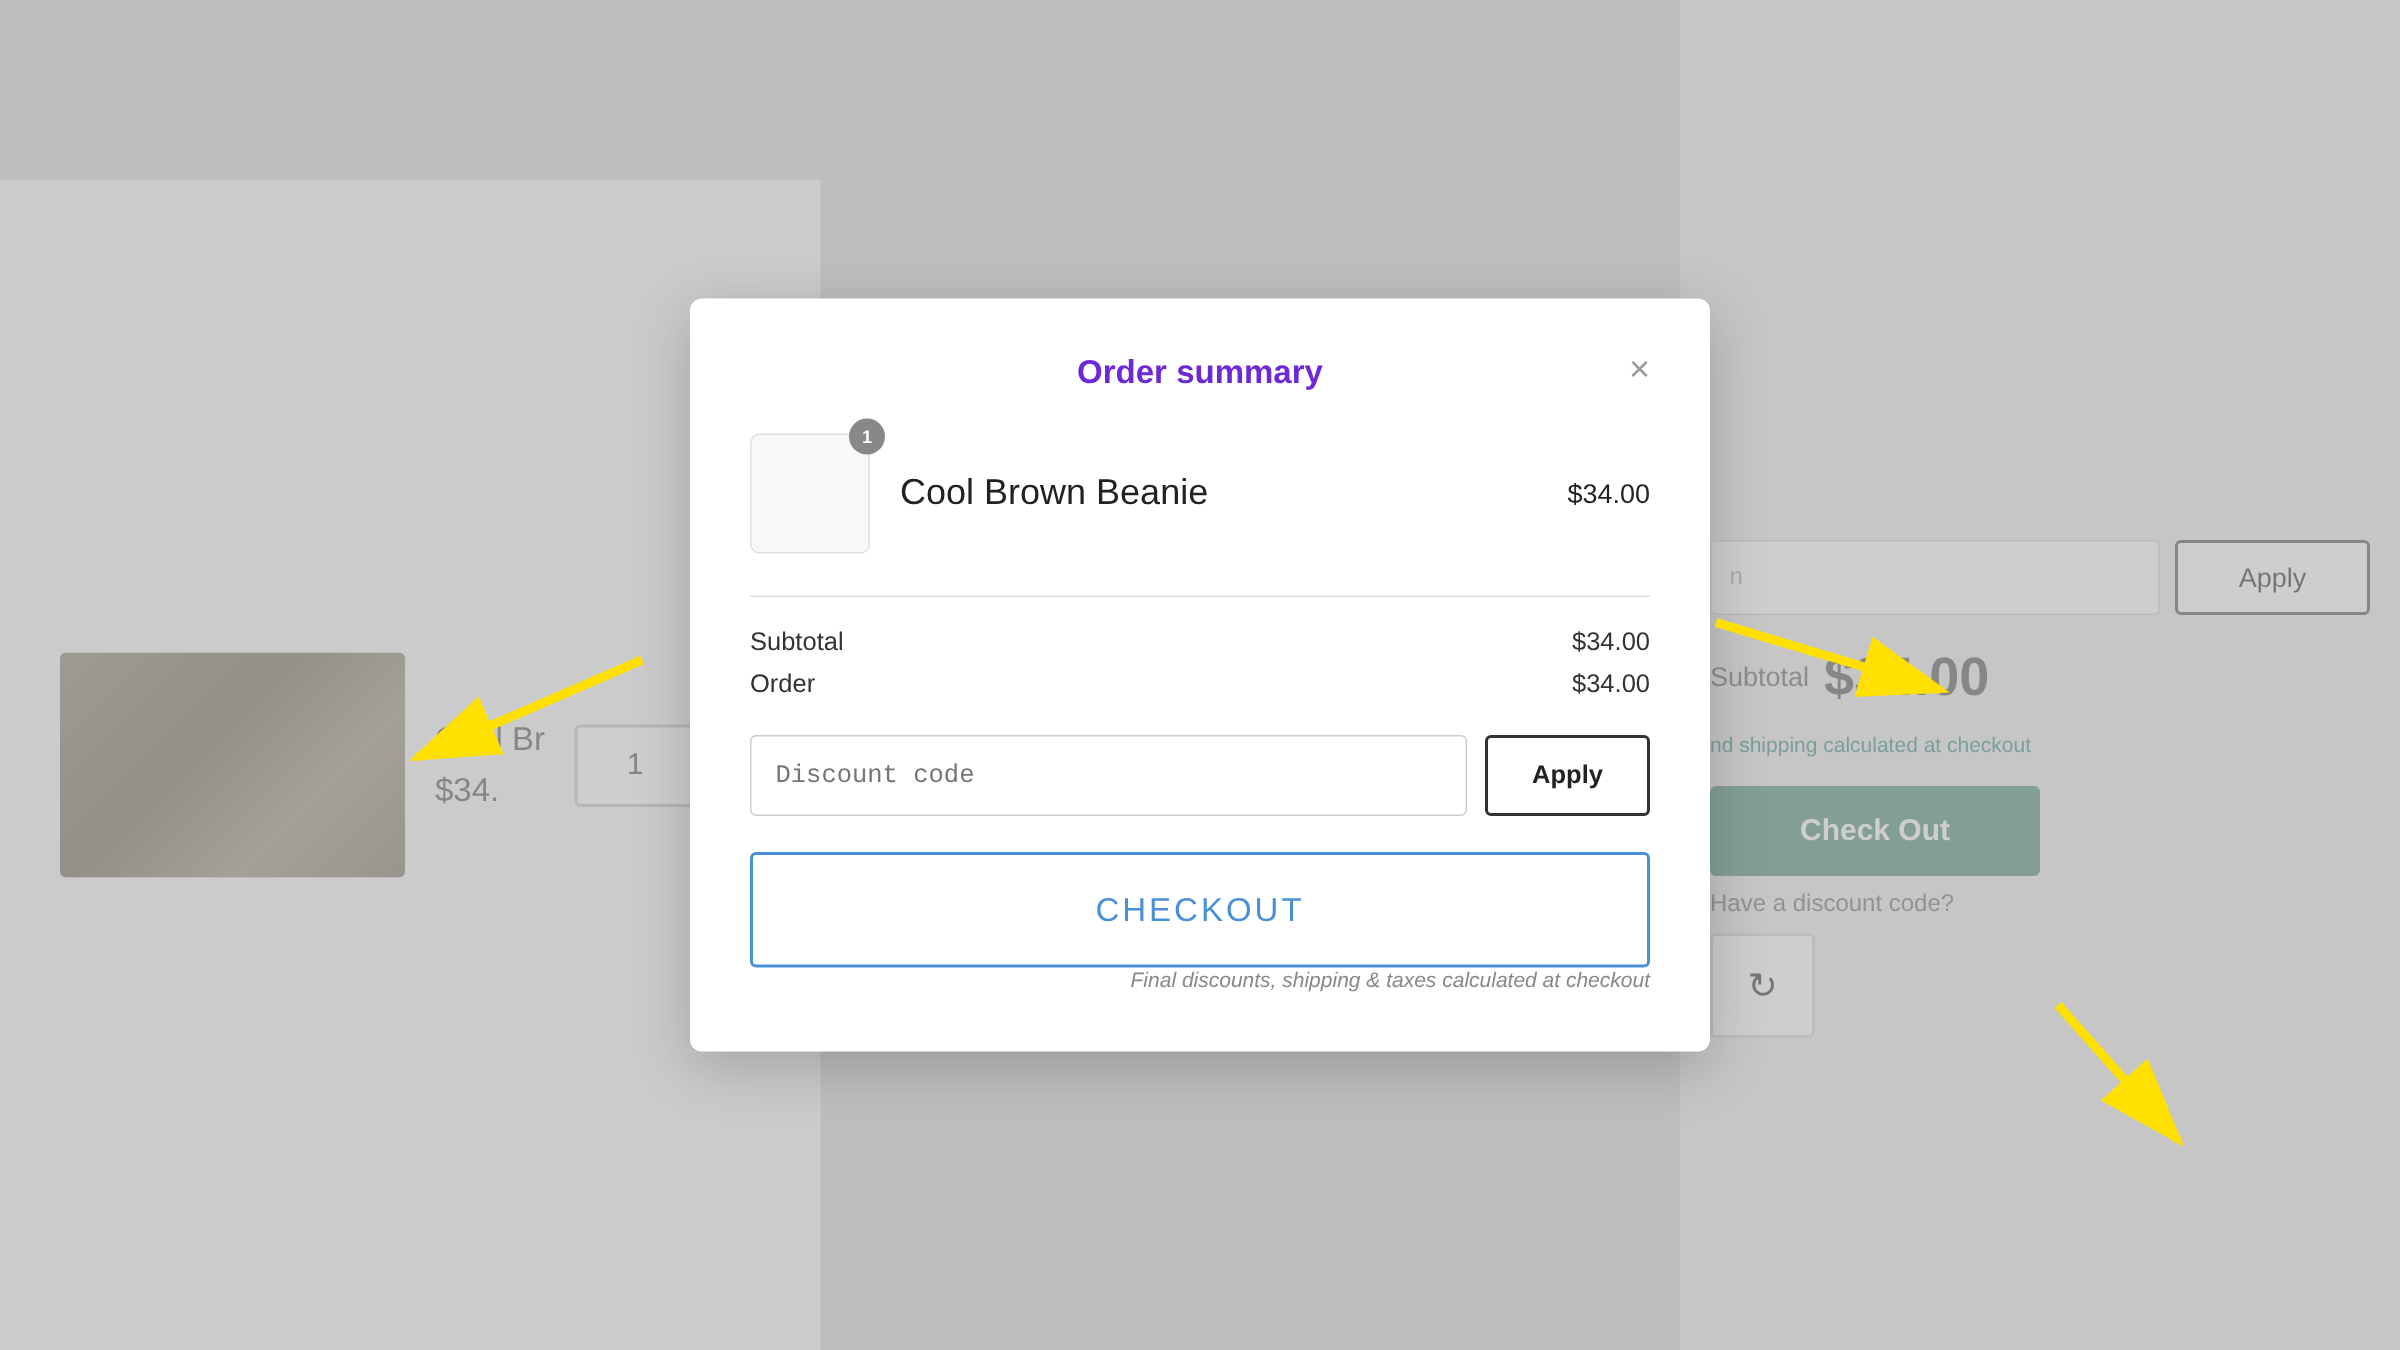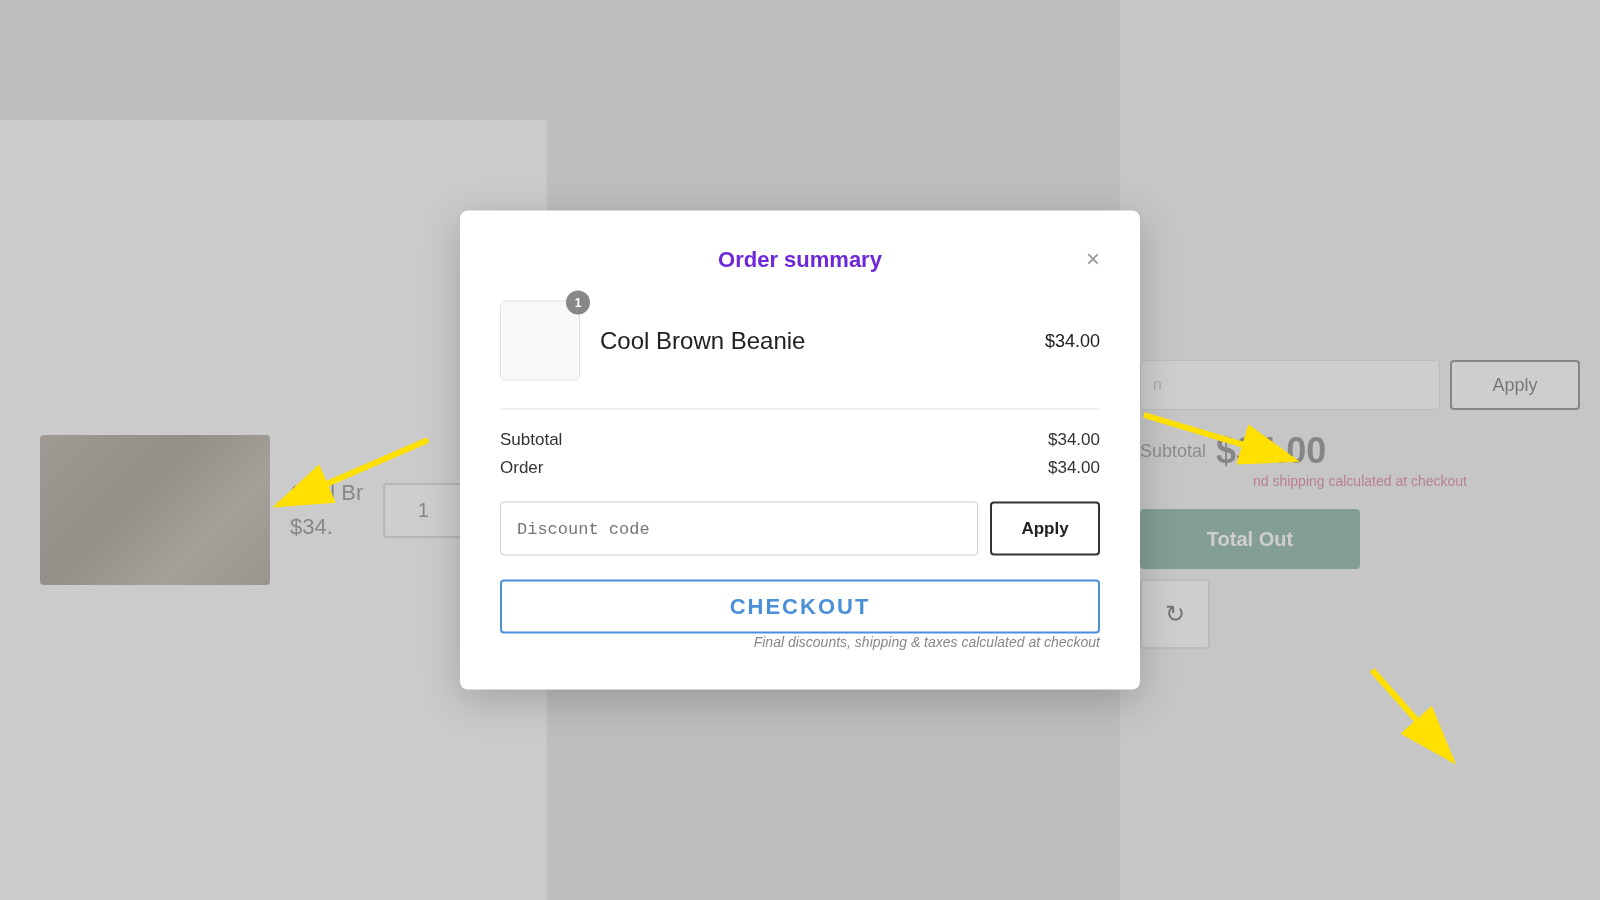--- a/index.html
+++ b/index.html
@@ -156,23 +156,22 @@
     }
 
     .bg-subtotal-value {
       font-size: 36px;
       font-weight: 700;
       color: #333;
     }
 
     .bg-shipping-text {
       font-size: 14px;
-      color: #be185d;
-      margin-top: 1px;
-      text-align: center;
+      color: #0f766e;
+      margin-top: 16px;
     }
 
     .bg-checkout-btn-green {
       width: 220px;
       height: 60px;
       background: #2a7a5a;
       color: white;
       font-size: 20px;
       font-weight: 600;
       border: none;
@@ -356,27 +355,27 @@
       background: white;
       font-size: 17px;
       font-weight: 600;
       cursor: pointer;
       color: #222;
     }
 
     
     .modal-checkout-btn {
       width: 100%;
-      height: 54px;
+      height: 77px;
       border: 2px solid #4a90d9;
       border-radius: 4px;
       background: white;
       color: #4a90d9;
       font-size: 22px;
-      font-weight: 700;
+      font-weight: 400;
       letter-spacing: 2px;
       cursor: pointer;
     }
 
     .modal-disclaimer {
       text-align: right;
       font-size: 14px;
       color: #888;
       font-style: italic;
     }
@@ -434,21 +433,22 @@
       <div class="bg-discount-input-wrap">
         <span>n</span>
       </div>
       <div class="bg-apply-btn">Apply</div>
     </div>
     <div class="bg-subtotal-row">
       <span class="bg-subtotal-label">Subtotal</span>
       <span class="bg-subtotal-value">$34.00</span>
     </div>
     <div class="bg-shipping-text">nd shipping calculated at checkout</div>
-    <div class="bg-checkout-btn-green">Total Out</div>
+    <div class="bg-checkout-btn-green">Check Out</div>
+    <div class="bg-have-discount">Have a discount code?</div>
     <div class="bg-refresh-btn">↻</div>
   </div>
 </div>
 
 <div class="overlay"></div>
 
 <div class="modal">
   
   <div class="modal-header">
     <span class="modal-title">Order summary</span>

